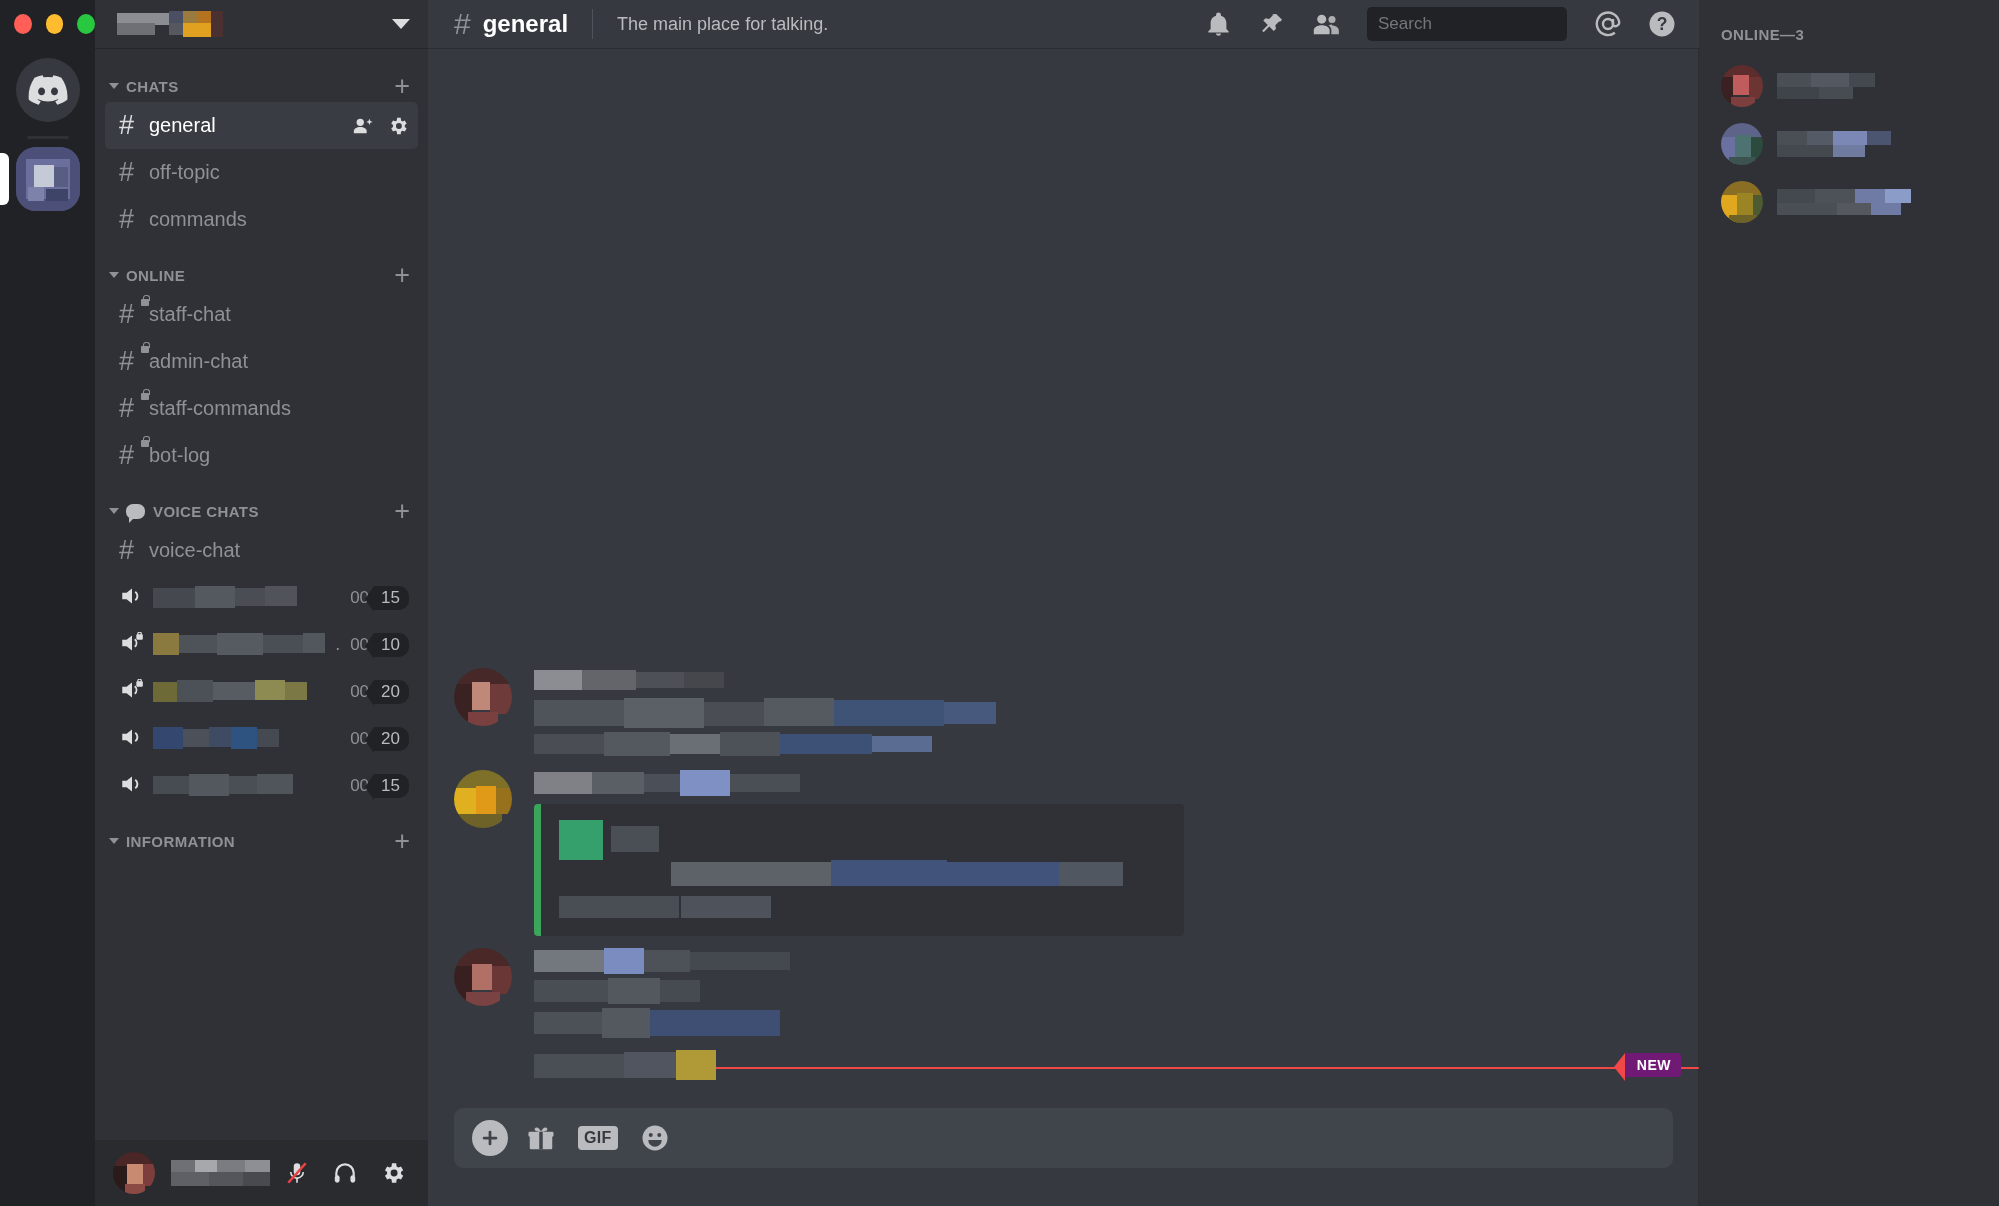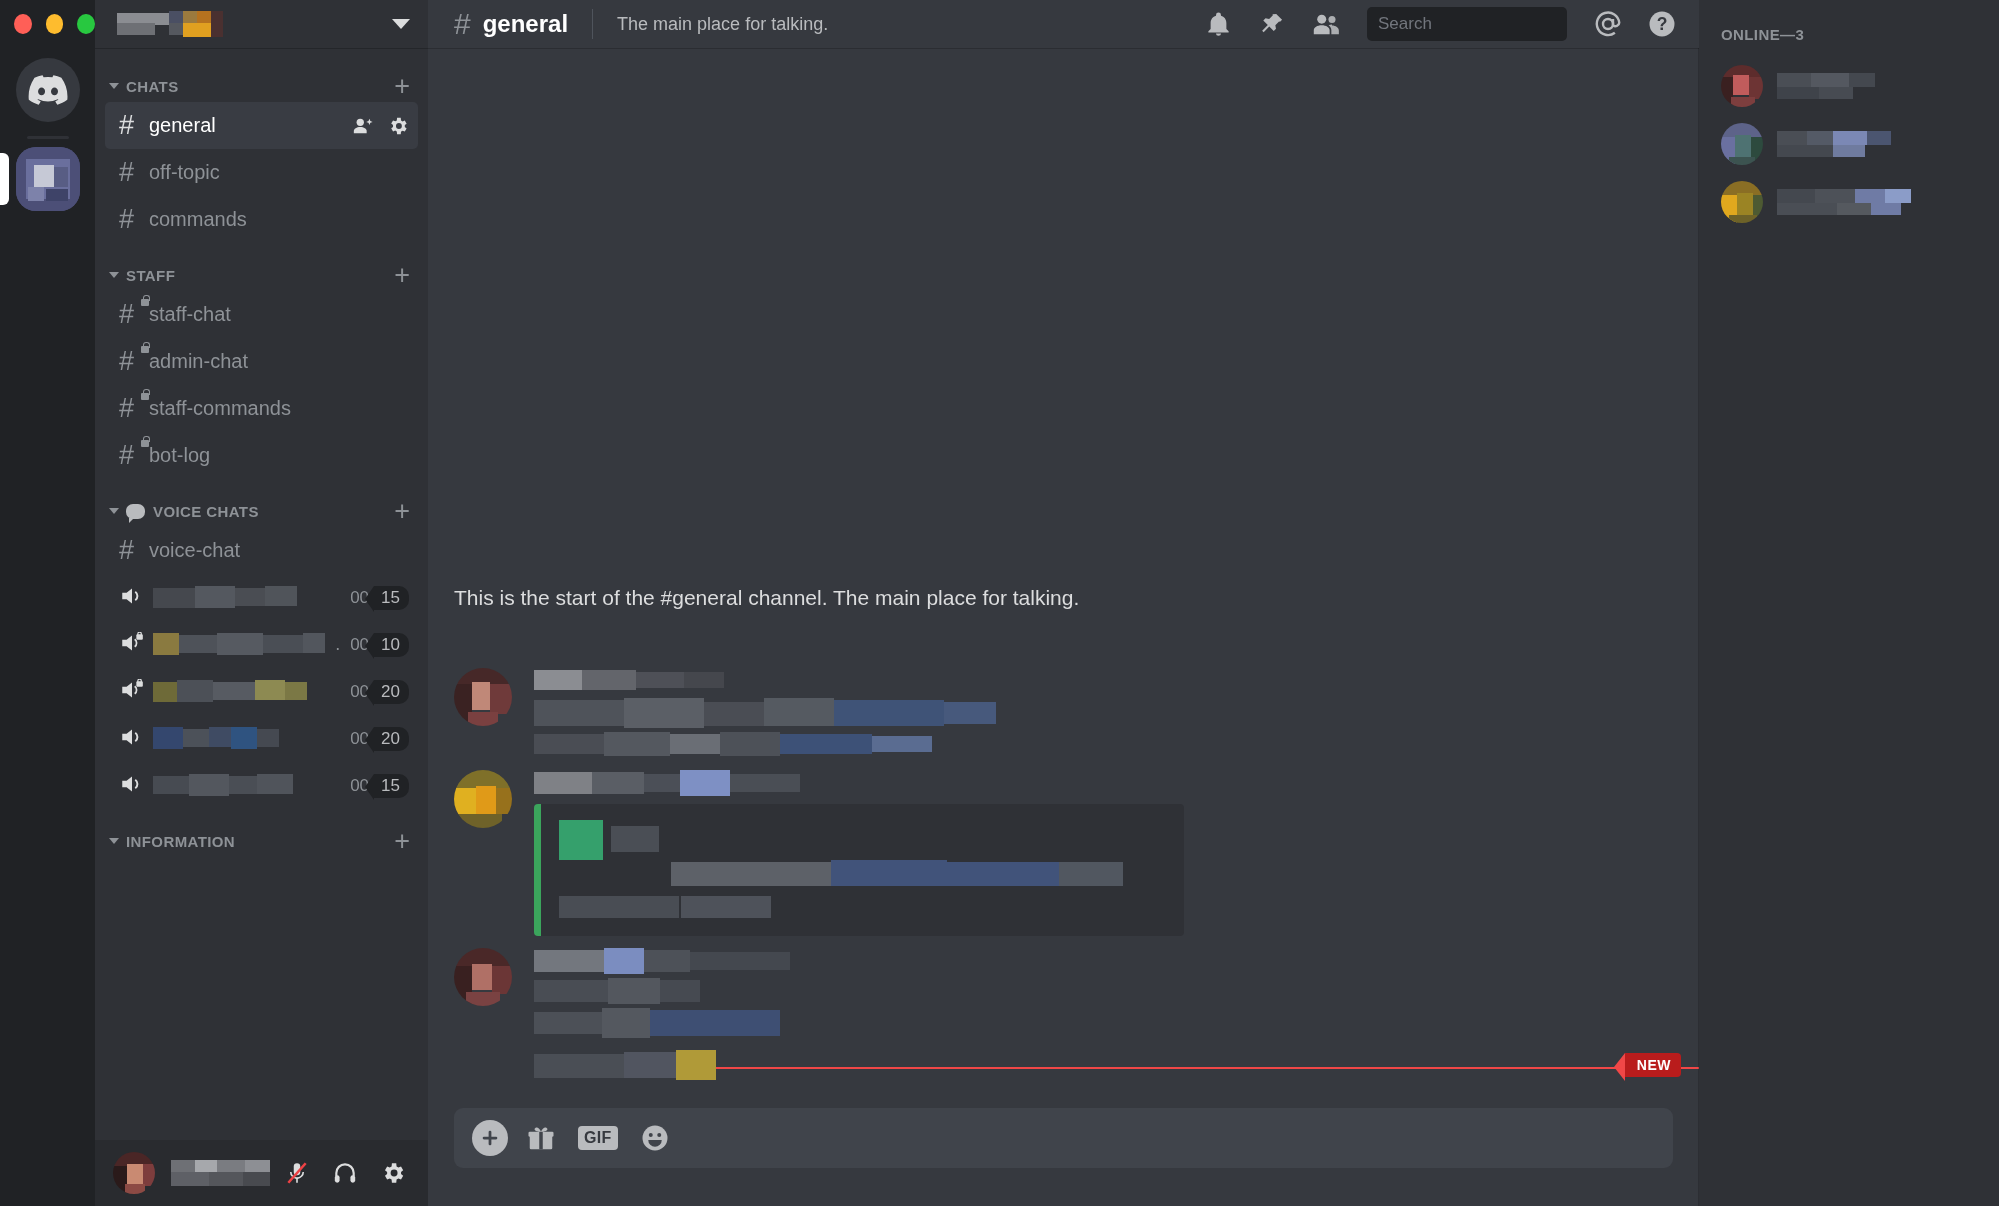--- a/index.html
+++ b/index.html
@@ -259,21 +259,21 @@
     border-radius: 4px; margin-top: 8px;
     position: relative; overflow: hidden;
   }
 
   .newdiv {
     position: absolute; left: 26px; right: 0; height: 2px;
     background: #f04747;
   }
   .newbadge {
     position: absolute; right: 52px; top: -14px;
-    background: #b91c1c; color: #fff;
+    background: #701a75; color: #fff;
     font-size: 14px; font-weight: bold; letter-spacing: .5px;
     padding: 4px 10px 4px 12px; border-radius: 0 4px 4px 0;
   }
   .newbadge:before {
     content: ""; position: absolute; left: -11px; top: 0; bottom: 0;
     border-right: 11px solid #f04747;
     border-top: 14px solid transparent;
     border-bottom: 14px solid transparent;
   }
 
@@ -409,21 +409,21 @@
         <div class="ch-name">off-topic</div>
       </div>
 
       <div class="ch">
         <div class="ch-hash">#</div>
         <div class="ch-name">commands</div>
       </div>
 
       <div class="cat">
         <div class="cat-chev"></div>
-        <div class="cat-label">STAFF</div>
+        <div class="cat-label">ONLINE</div>
         <div class="cat-plus">+</div>
       </div>
 
       <div class="ch">
         <div class="ch-hash">#<span class="ch-lock"></span></div>
         <div class="ch-name">staff-chat</div>
       </div>
       <div class="ch">
         <div class="ch-hash">#<span class="ch-lock"></span></div>
         <div class="ch-name">admin-chat</div>
@@ -648,21 +648,20 @@
             <circle cx="12" cy="12" r="10" fill="#b9bbbe"></circle>
             <text x="12" y="17" text-anchor="middle" font-size="14" font-weight="bold" fill="#36393f" font-family="Liberation Sans, sans-serif">?</text>
           </svg>
         </div>
       </div>
     </div>
 
     <div class="chat-body">
 
       <div class="welcome">
-        <p>This is the start of the #general channel. The main place for talking.</p>
       </div>
 
       <div class="msg">
         <div class="msg-avatar">
           <div class="px" style="left:0;top:0;width:58px;height:16px;background:#462828;"></div>
           <div class="px" style="left:0;top:16px;width:18px;height:42px;background:#3a2222;"></div>
           <div class="px" style="left:18px;top:14px;width:18px;height:28px;background:#c08878;"></div>
           <div class="px" style="left:36px;top:16px;width:22px;height:30px;background:#6f3a3a;"></div>
           <div class="px" style="left:14px;top:44px;width:30px;height:14px;background:#7a4040;"></div>
         </div>

